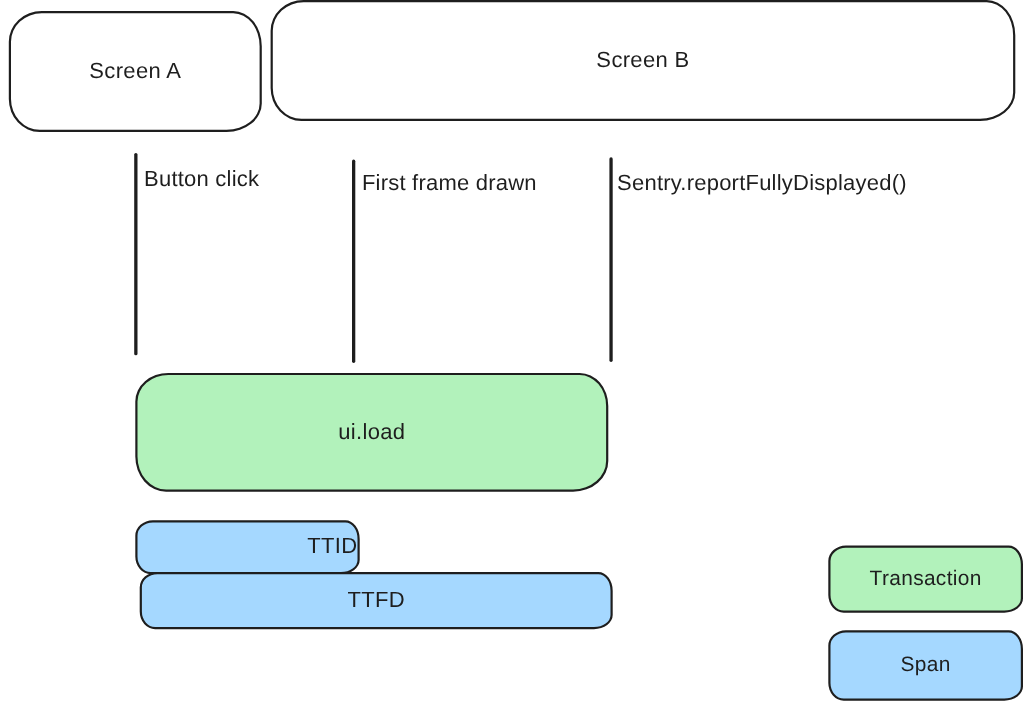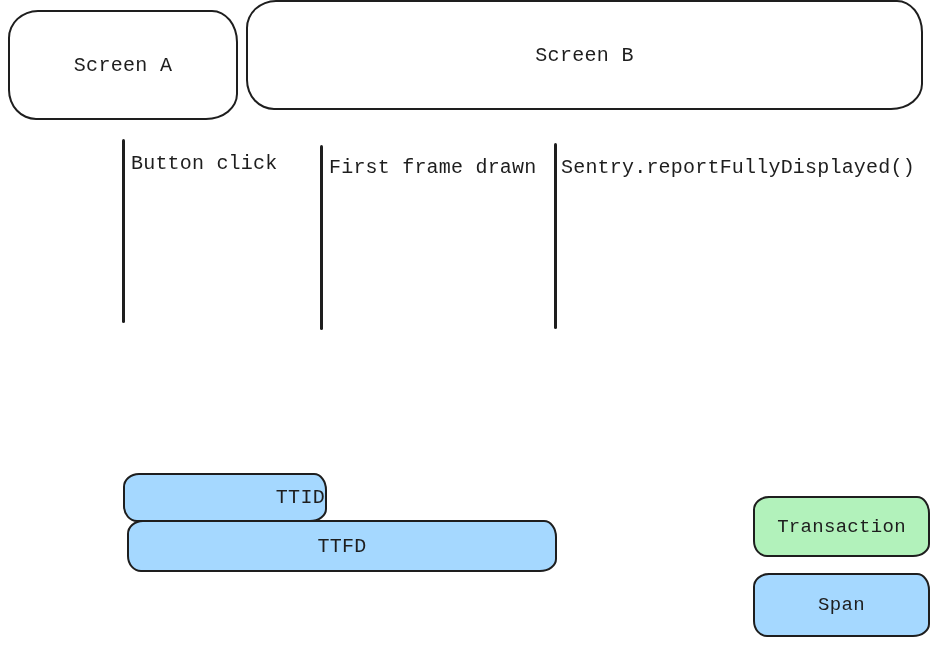--- a/index.html
+++ b/index.html
@@ -5,21 +5,21 @@
   html, body {
     margin: 0;
     padding: 0;
     background: #ffffff;
   }
   .canvas {
     position: relative;
     width: 941px;
     height: 648px;
     background: var(--background, #ffffff);
-    font-family: Liberation Mono, monospace;
+    font-family: Liberation Sans, sans-serif;
     color: var(--stroke, #1e1e1e);
     overflow: hidden;
   }
   .box {
     position: absolute;
     display: flex;
     align-items: center;
     justify-content: center;
     border: 2.5px solid var(--stroke, #1e1e1e);
     box-sizing: border-box;
@@ -105,20 +105,23 @@
   </div>
 
   <div class="marker-line" id="marker-line-1"></div>
   <div class="marker-line" id="marker-line-2"></div>
   <div class="marker-line" id="marker-line-3"></div>
 
   <span class="marker-label" id="marker-label-1">Button click</span>
   <span class="marker-label" id="marker-label-2">First frame drawn</span>
   <span class="marker-label" id="marker-label-3">Sentry.reportFullyDisplayed()</span>
 
+  <div class="box bar" id="ui-load-bar">
+    <span class="label">ui.load</span>
+  </div>
   <div class="box bar" id="ttid-bar">
     <span class="label">TTID</span>
   </div>
   <div class="box bar" id="ttfd-bar">
     <span class="label">TTFD</span>
   </div>
 
   <div class="box" id="legend-transaction">
     <span class="label">Transaction</span>
   </div>

